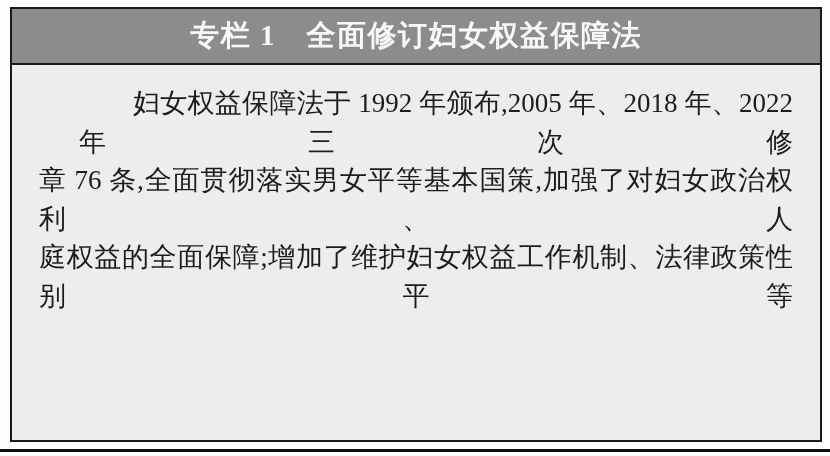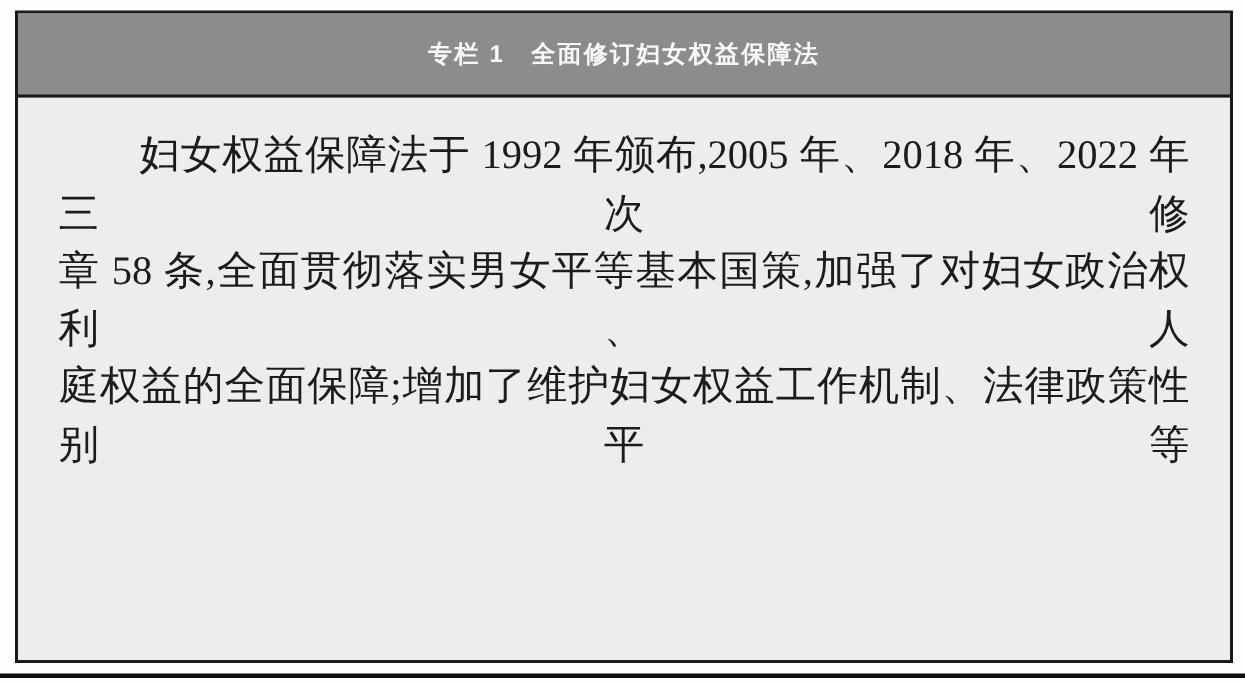--- a/index.html
+++ b/index.html
@@ -20,55 +20,55 @@
   }
   .panel-header {
     height: 54px;
     background: var(--header-bg, #8c8c8c);
     border-bottom: 2px solid var(--border, #1a1a1a);
     display: flex;
     align-items: center;
     justify-content: center;
   }
   .panel-title {
-    font-family: Liberation Sans, sans-serif;
+    font-family: Liberation Serif, serif;
     font-weight: bold;
-    font-size: 16px;
+    font-size: 29px;
     letter-spacing: 1.5px;
     color: var(--header-text, #f8f8f8);
     white-space: pre;
   }
   .panel-body {
     padding: 19px 27px 8px 27px;
     color: var(--text, #1c1c1c);
     font-size: 27px;
     line-height: 38.5px;
   }
   .line {
     text-align: justify;
     text-align-last: justify;
     white-space: normal;
   }
-  .line.indent { text-indent: 2em; }
+  .line.indent { text-indent: 2em; margin-left: 40px; }
   .footer-rule {
     position: absolute;
     left: 0; right: 0;
     top: 449px;
     height: 3px;
     background: var(--rule, #0d0d0d);
   }
 </style>
 </head>
 <body>
 
 <div class="panel">
   <div class="panel-header">
     <span class="panel-title">专栏 1　全面修订妇女权益保障法</span>
   </div>
   <div class="panel-body">
     <div class="line indent">妇女权益保障法于 1992 年颁布,2005 年、2018 年、2022 年三次修</div>
-    <div class="line">章 58 条,全面贯彻落实男女平等基本国策,加强了对妇女政治权利、人</div>
+    <div class="line">章 76 条,全面贯彻落实男女平等基本国策,加强了对妇女政治权利、人</div>
     <div class="line">庭权益的全面保障;增加了维护妇女权益工作机制、法律政策性别平等</div>
 
   </div>
 </div>
 
 <div class="footer-rule"></div>
 
 </body></html>

